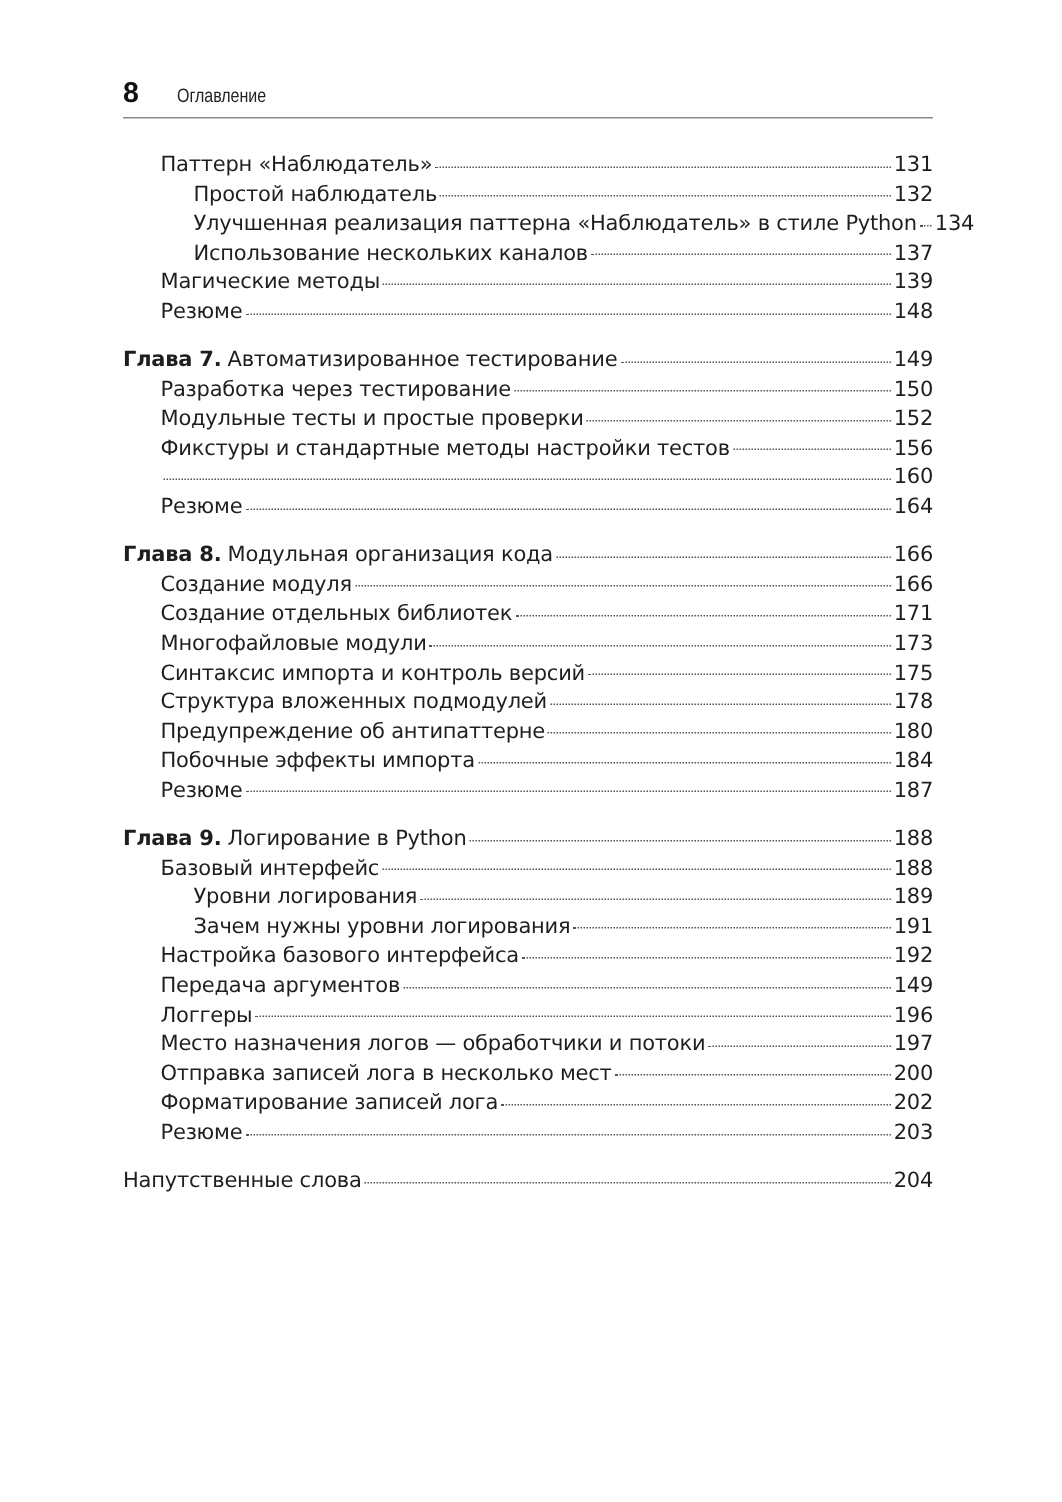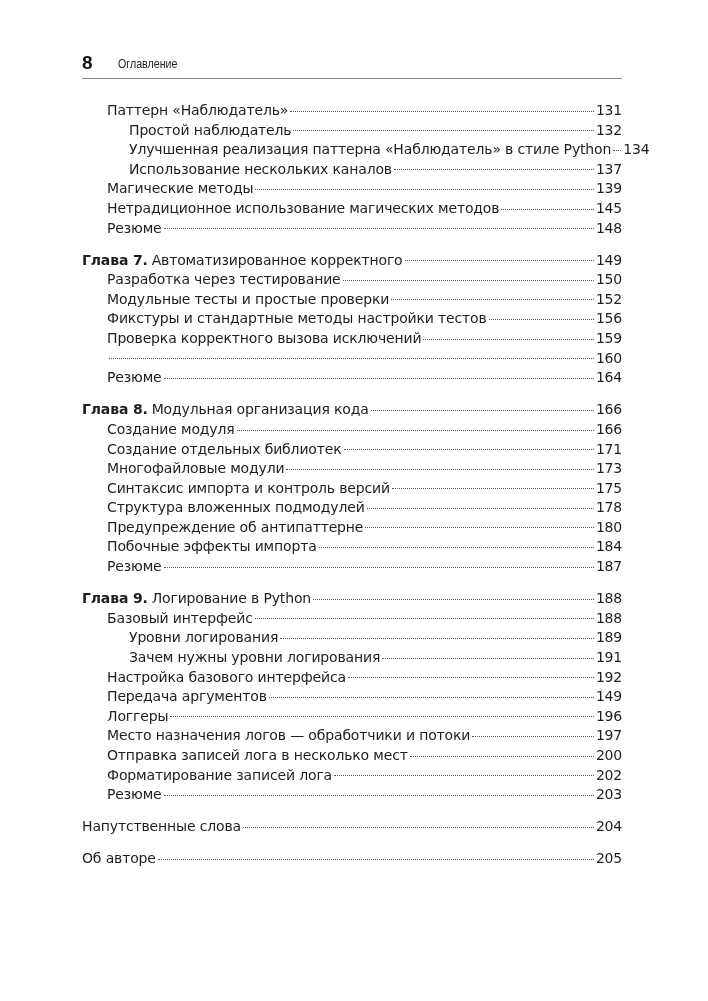--- a/index.html
+++ b/index.html
@@ -72,55 +72,45 @@
     <span class="title"><span class="title-text">Использование нескольких каналов</span></span>
     <span class="leader"></span>
     <span class="pg">137</span>
   </div>
     <div class="toc-row lvl1">
     <span class="title"><span class="title-text">Магические методы</span></span>
     <span class="leader"></span>
     <span class="pg">139</span>
   </div>
     <div class="toc-row lvl1">
-    <span class="title"><span class="title-text">Нетрадиционное использование магических методов</span></span>
-    <span class="leader"></span>
-    <span class="pg">145</span>
-  </div>
-    <div class="toc-row lvl1">
     <span class="title"><span class="title-text">Резюме</span></span>
     <span class="leader"></span>
     <span class="pg">148</span>
   </div>
     <div class="toc-row lvl0 gap">
-    <span class="title"><span class="chap-label" style="margin-right: 4px;">Глава 7.</span><span class="title-text">Автоматизированное корректного</span></span>
+    <span class="title"><span class="chap-label" style="margin-right: 4px;">Глава 7.</span><span class="title-text">Автоматизированное тестирование</span></span>
     <span class="leader"></span>
     <span class="pg">149</span>
   </div>
     <div class="toc-row lvl1">
     <span class="title"><span class="title-text">Разработка через тестирование</span></span>
     <span class="leader"></span>
     <span class="pg">150</span>
   </div>
     <div class="toc-row lvl1">
     <span class="title"><span class="title-text">Модульные тесты и простые проверки</span></span>
     <span class="leader"></span>
     <span class="pg">152</span>
   </div>
     <div class="toc-row lvl1">
     <span class="title"><span class="title-text">Фикстуры и стандартные методы настройки тестов</span></span>
     <span class="leader"></span>
     <span class="pg">156</span>
   </div>
     <div class="toc-row lvl1">
-    <span class="title"><span class="title-text">Проверка корректного вызова исключений</span></span>
-    <span class="leader"></span>
-    <span class="pg">159</span>
-  </div>
-    <div class="toc-row lvl1">
     <span class="leader"></span>
     <span class="pg">160</span>
   </div>
     <div class="toc-row lvl1">
     <span class="title"><span class="title-text">Резюме</span></span>
     <span class="leader"></span>
     <span class="pg">164</span>
   </div>
     <div class="toc-row lvl0 gap">
     <span class="title"><span class="chap-label" style="margin-right: 4px;">Глава 8.</span><span class="title-text">Модульная организация кода</span></span>
@@ -219,19 +209,14 @@
   </div>
     <div class="toc-row lvl1">
     <span class="title"><span class="title-text">Резюме</span></span>
     <span class="leader"></span>
     <span class="pg">203</span>
   </div>
     <div class="toc-row lvl0 gap">
     <span class="title"><span class="title-text">Напутственные слова</span></span>
     <span class="leader"></span>
     <span class="pg">204</span>
-  </div>
-    <div class="toc-row lvl0 gap">
-    <span class="title"><span class="title-text">Об авторе</span></span>
-    <span class="leader"></span>
-    <span class="pg">205</span>
   </div>
   </div>
 
 </body></html>

